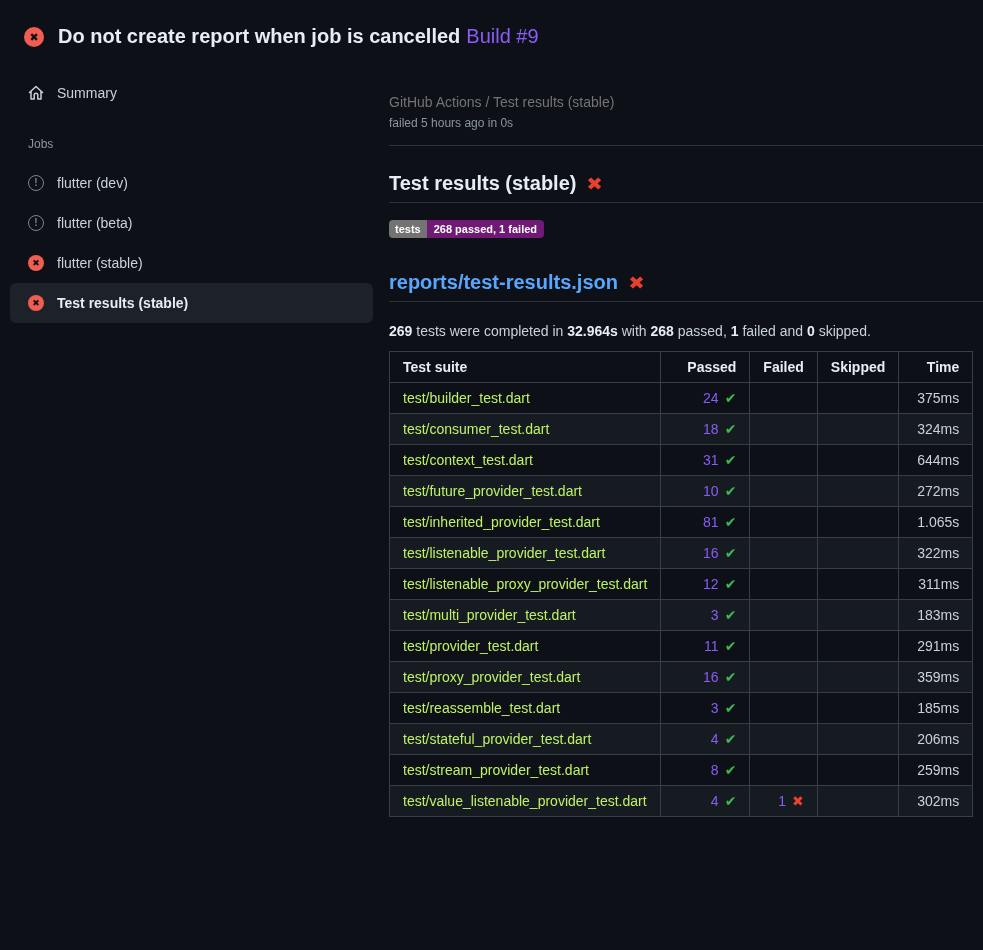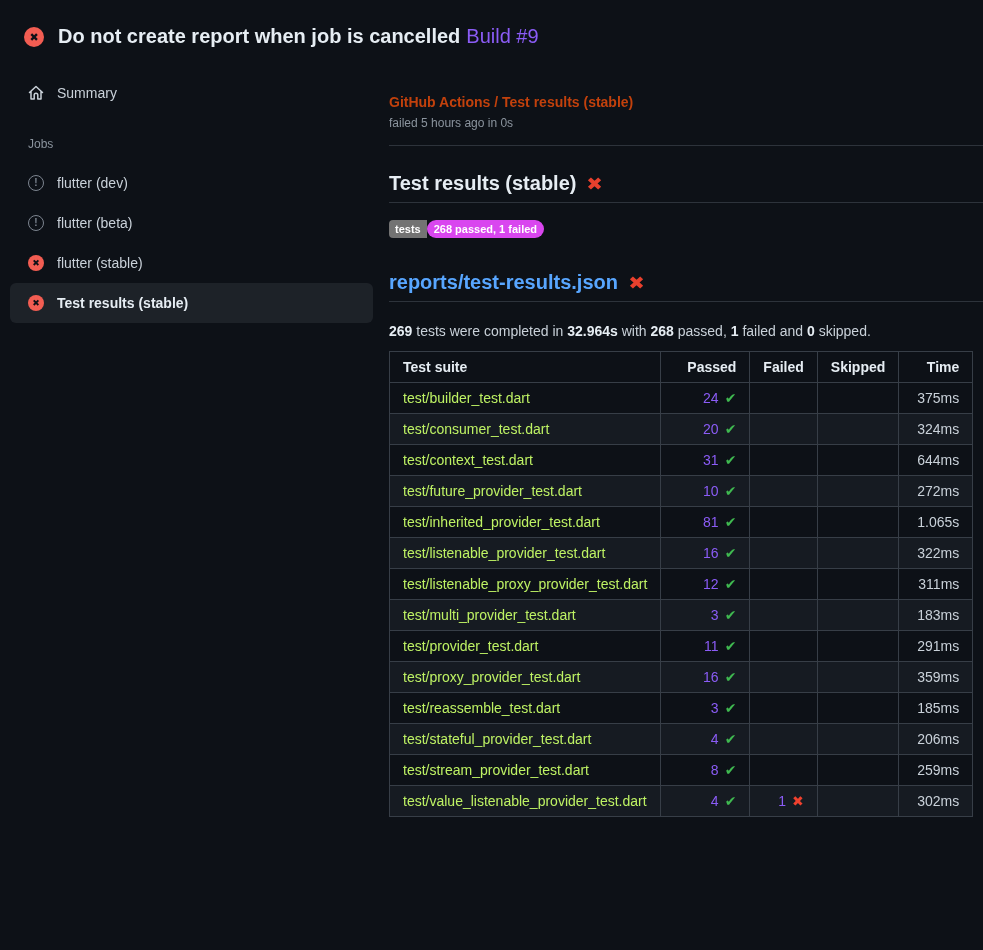--- a/index.html
+++ b/index.html
@@ -28,36 +28,36 @@
   .jobs-label { margin: 32px 0 12px 0; padding-left: 18px; font-size: 12px; color: #8b949e; }
   .job-item { display: flex; align-items: center; gap: 13px; height: 40px; padding: 0 18px;
     border-radius: 6px; font-size: 14px; color: #c9d1d9; cursor: pointer; }
   .job-item.selected { background: rgba(177,186,196,0.10); color: #e6edf3; font-weight: 700; }
   .neutral-circle {
     width: 16px; height: 16px; border-radius: 50%; border: 1.5px solid #7d8590; flex: none;
     color: #7d8590; font-size: 10px; font-weight: 700; line-height: 13px; text-align: center;
   }
   
   .main { flex: 1; padding: 38px 0 0 6px; min-width: 0; }
-  .breadcrumb { font-size: 14px; font-weight: 700; color: #c2410c; }
+  .breadcrumb { font-size: 14px; font-weight: 400; color: #737373; }
   .status-line { margin-top: 6px; font-size: 12px; color: #8b949e; }
   .divider { border-bottom: 1px solid #2d333b; margin-top: 15px; }
   h2.section-heading {
     margin-top: 26px; padding-bottom: 7px; border-bottom: 1px solid #2d333b;
     font-size: 20px; font-weight: 700; color: #e6edf3;
     display: flex; align-items: center; gap: 11px;
   }
   h2.report-heading { margin-top: 33px; }
   h2 .xmark { color: #e8402d; font-size: 18px; font-weight: 700; transform: scaleX(1.1); }
   .report-link { color: #58a6ff; text-decoration: none; }
   
   .badge { display: inline-flex; margin-top: 17px; border-radius: 4px; overflow: hidden;
     font-size: 11px; font-weight: 700; color: #ffffff; line-height: 18px; }
   .badge .seg-label { background: #737373; padding: 0 6px; }
-  .badge .seg-value { background: #d946ef; padding: 0 7px; border-radius: 9px; }
+  .badge .seg-value { background: #701a75; padding: 0 7px; }
   
   .summary-text { margin-top: 21px; font-size: 14px; color: #c9d1d9; }
   .summary-text strong { color: #e6edf3; font-weight: 700; }
   
   table.results { margin-top: 12px; border-collapse: collapse; font-size: 14px; table-layout: fixed; padding-left: 12px; }
   table.results th, table.results td { border: 1px solid #373e47; padding: 7px 13px; }
   table.results th { font-weight: 700; color: #e6edf3; text-align: right; white-space: nowrap; }
   table.results th.col-suite { text-align: left; }
   table.results td { text-align: right; color: #c9d1d9; white-space: nowrap; }
   table.results td.cell-suite { text-align: left; }
@@ -146,21 +146,21 @@
       <tbody id="table-body">
           <tr>
             <td class="cell-suite"><a class="suite-link">test/builder_test.dart</a></td>
             <td><span class="num">24</span><span class="check-icon">✔</span></td>
             <td></td>
             <td></td>
             <td>375ms</td>
           </tr>
           <tr>
             <td class="cell-suite"><a class="suite-link">test/consumer_test.dart</a></td>
-            <td><span class="num">20</span><span class="check-icon">✔</span></td>
+            <td><span class="num">18</span><span class="check-icon">✔</span></td>
             <td></td>
             <td></td>
             <td>324ms</td>
           </tr>
           <tr>
             <td class="cell-suite"><a class="suite-link">test/context_test.dart</a></td>
             <td><span class="num">31</span><span class="check-icon">✔</span></td>
             <td></td>
             <td></td>
             <td>644ms</td>

